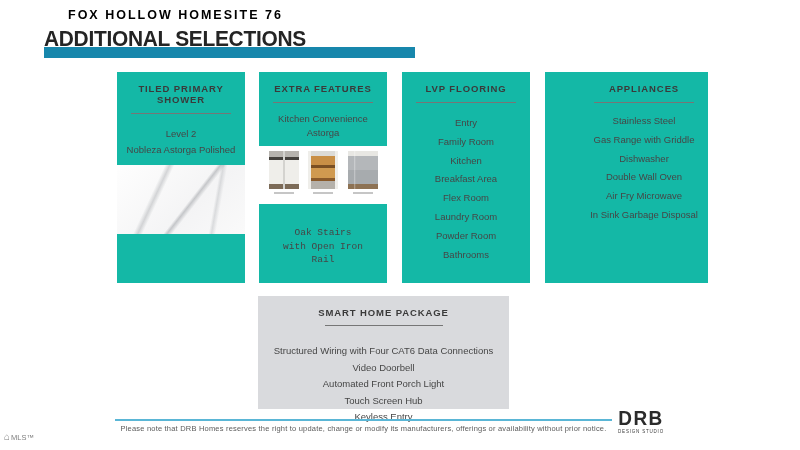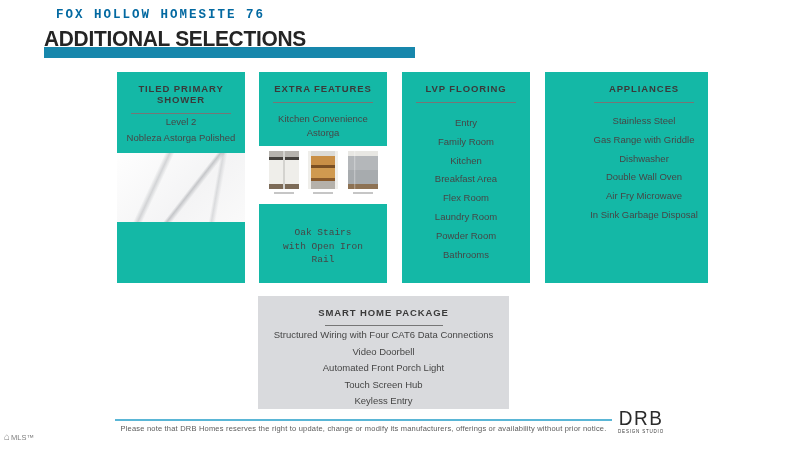--- a/index.html
+++ b/index.html
@@ -1,21 +1,21 @@
 <!DOCTYPE html>
 <html><head>
 <meta charset="utf-8">
 <style>
   html,body{margin:0;padding:0;background:#fff;}
   .page{position:relative;width:800px;height:450px;background:#ffffff;overflow:hidden;
         font-family:"Liberation Sans",sans-serif;}
 
   
-  .project-name{position:absolute;left:56px;top:8px;font-size:12.5px;font-weight:bold;
-        letter-spacing:2px;color:#0369a1;font-family:Liberation Mono, monospace;}
+  .project-name{position:absolute;left:68px;top:8px;font-size:12.5px;font-weight:bold;
+        letter-spacing:2px;color:#000000;}
   .page-title{position:absolute;left:44px;top:26px;font-size:22px;font-weight:800;
         color:#242424;letter-spacing:-0.3px;transform:scaleX(0.95);transform-origin:left;
         z-index:2;}
   .title-bar{position:absolute;left:44px;top:47px;width:371px;height:11px;
         background:#1787ac;z-index:1;}
 
   
   .card{position:absolute;top:72px;width:128px;height:211px;background:#14b8a6;
         text-align:center;}
   .card-shower{left:117px;}
@@ -24,21 +24,21 @@
   .card-appliances{left:545px;padding-left:35px;}
   .card-smart{position:absolute;left:258px;top:296px;width:251px;height:113px;
         background:#d9dadd;text-align:center;}
 
   .card-heading{padding-top:11px;font-size:9.5px;font-weight:bold;letter-spacing:0.9px;
         color:#3a3a3a;}
   .card-divider{width:100px;border:0;border-top:1px solid #767676;margin:8px auto 0;}
   .card-smart .card-divider{width:118px;margin-top:7px;}
 
   .card-line{font-size:9.5px;color:#464646;line-height:13.5px;}
-  .level-line{margin-top:1px;}
+  .level-line{margin-top:13px;}
   .product-line{margin-top:2px;}
 
   .marble-photo{margin-top:9px;width:128px;height:69px;
         background:
           linear-gradient(115deg,transparent 30%,rgba(165,168,172,0.45) 33%,transparent 36%),
           linear-gradient(128deg,transparent 55%,rgba(150,153,158,0.5) 57%,transparent 60%),
           linear-gradient(100deg,transparent 74%,rgba(175,178,182,0.4) 76%,transparent 79%),
           linear-gradient(135deg,#fefefe 0%,#f4f4f5 60%,#fafafa 100%);}
 
   .package-line{margin-top:9px;padding:0 16px;}
@@ -54,30 +54,30 @@
   .photo-fridge{background:
         linear-gradient(90deg,transparent 20%,rgba(255,255,255,0.35) 22%,transparent 26%),
         linear-gradient(180deg,#e8e7e3 0 12%,#b4b7ba 12% 50%,#a7abae 50% 86%,#8d7254 86%);}
   .photo-caption{width:20px;height:2px;background:#c6c6c6;margin:3px auto 0;}
 
   .stairs-line{margin-top:22px;padding:0 22px;font-family:Liberation Mono, monospace;}
 
   .item-list{margin-top:11px;}
   .item-list .card-line{line-height:18.8px;}
   .card-appliances .item-list{margin-top:9px;}
-  .card-smart .item-list{margin-top:1px;}
+  .card-smart .item-list{margin-top:17px;}
   .card-smart .item-list .card-line{line-height:16.5px;}
 
   
   .footer-line{position:absolute;left:115px;top:419px;width:497px;height:2px;
         background:#5ab6d6;}
   .disclaimer{position:absolute;left:115px;top:424px;width:497px;text-align:center;
         font-size:7.5px;color:#5b5b5b;letter-spacing:0.2px;}
   .drb-logo{position:absolute;left:618px;top:409px;width:46px;text-align:center;}
-  .drb-name{font-size:19px;font-weight:400;color:#2b2b2b;letter-spacing:1.5px;
+  .drb-name{font-size:19px;font-weight:700;color:#2b2b2b;letter-spacing:1.5px;
         transform:scaleY(1.05);line-height:19px;}
   .drb-tagline{font-size:4.5px;letter-spacing:0.8px;color:#3c3c3c;margin-top:1px;}
   .watermark{position:absolute;left:4px;top:432px;display:flex;align-items:center;
         gap:1px;color:#7e7e7e;}
   .house-icon{font-size:10px;line-height:10px;}
   .watermark-text{font-size:7.5px;}
 </style>
 </head>
 <body>
 

